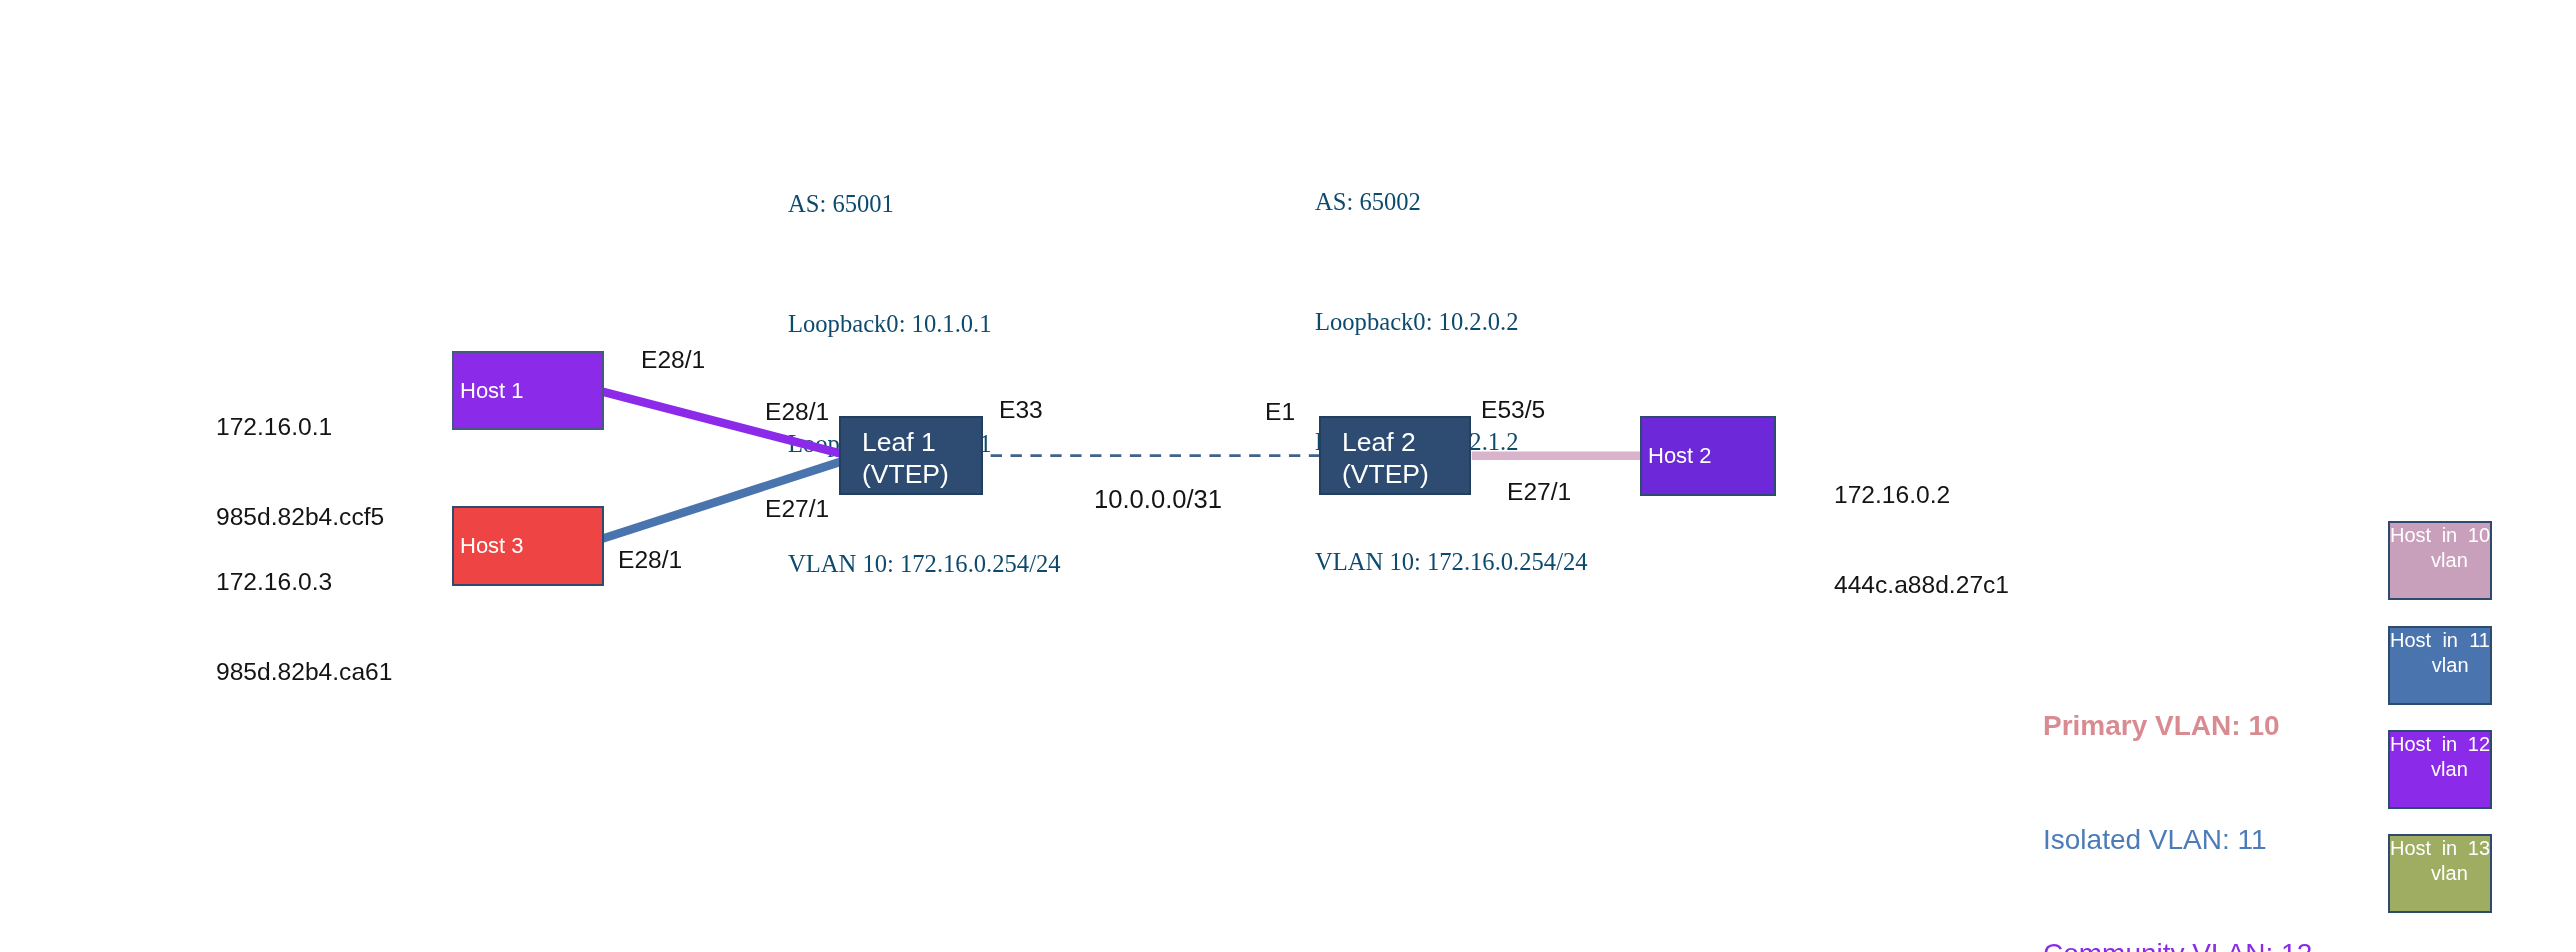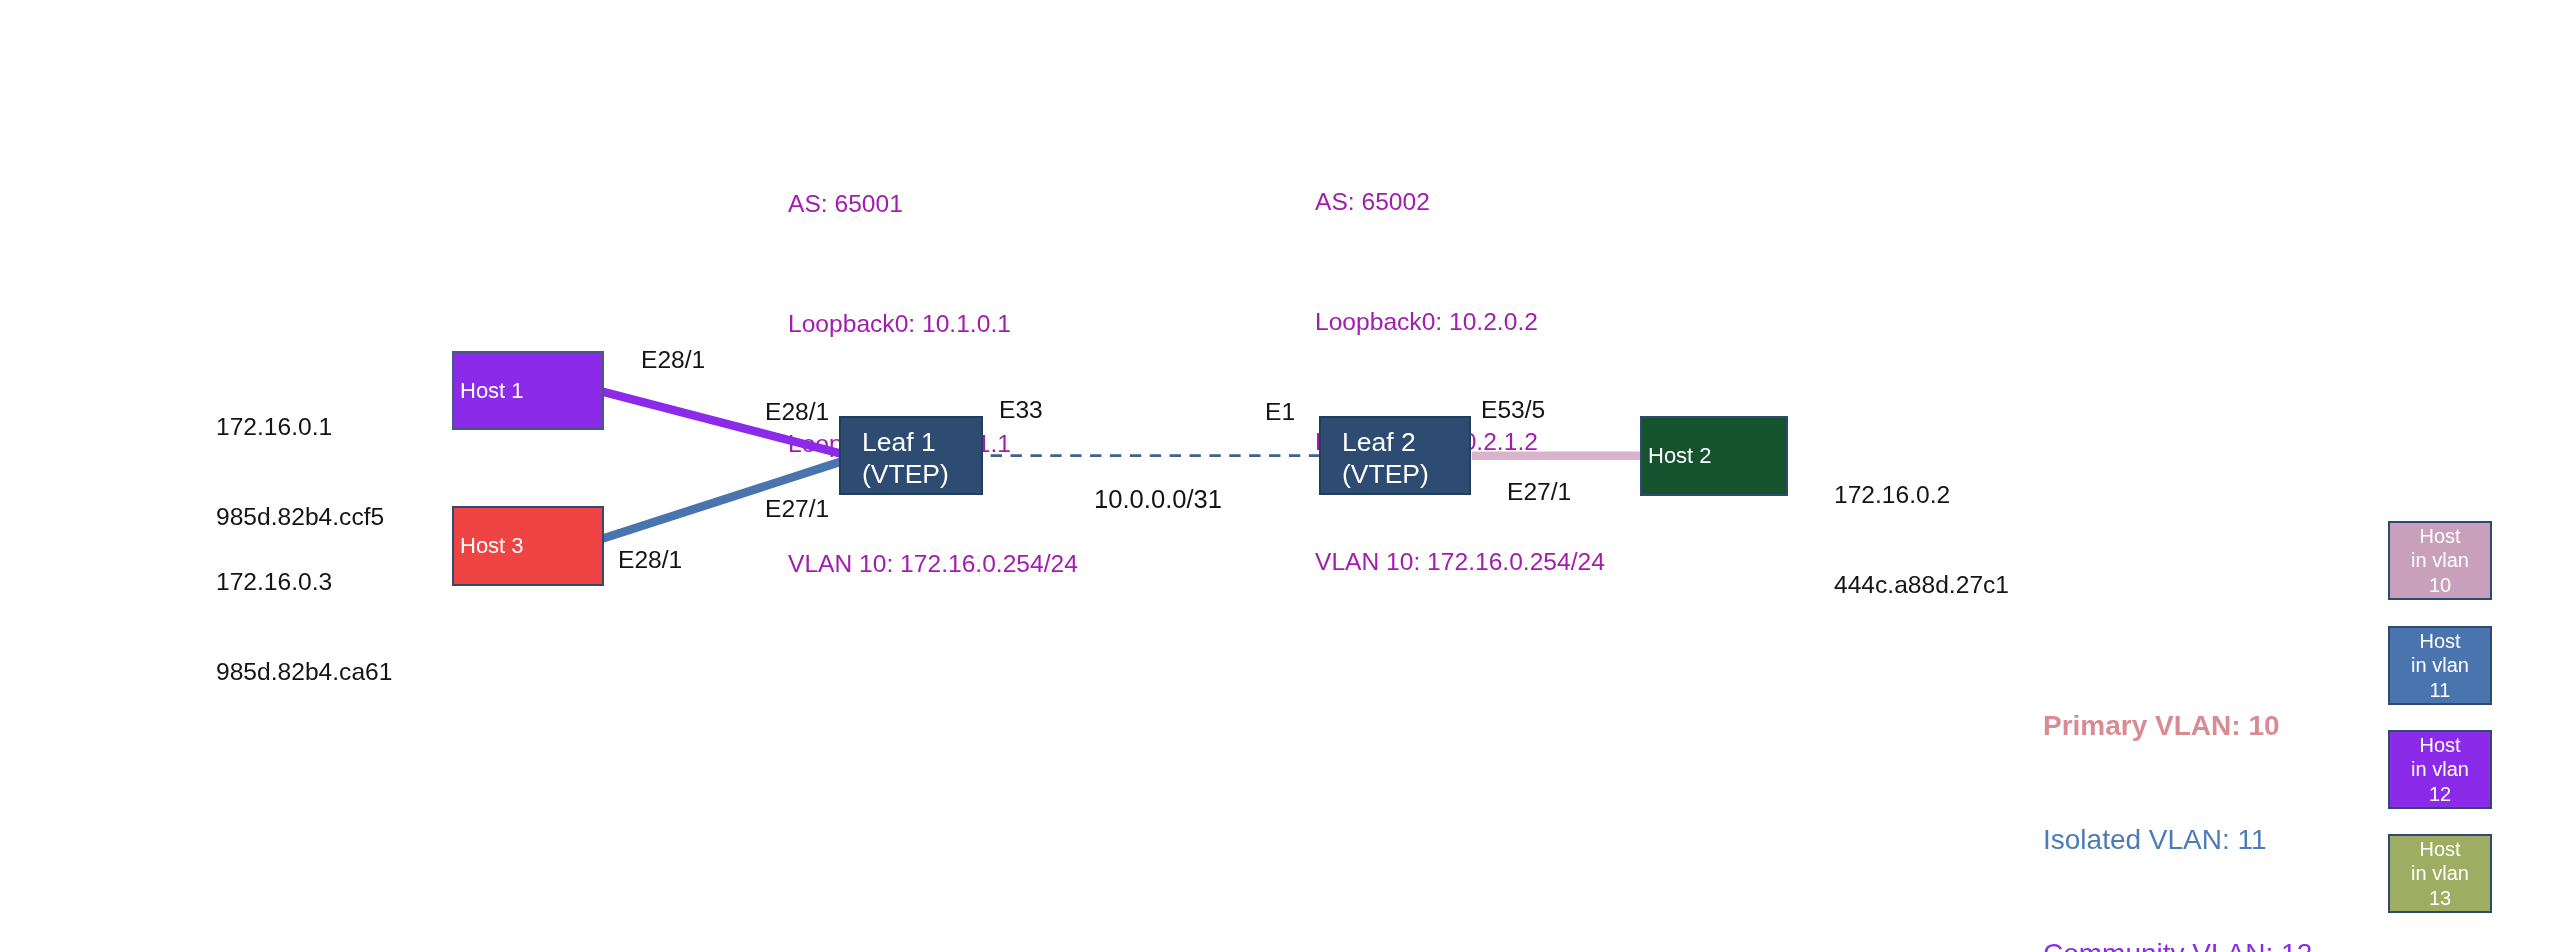--- a/index.html
+++ b/index.html
@@ -6,21 +6,21 @@
   #canvas{
     position:relative;
     width:2576px;height:953px;
     background:#ffffff;
     font-family:"Liberation Sans","DejaVu Sans",sans-serif;
     color:#111;
     overflow:hidden;
   }
   .abs{position:absolute;}
   
-  .cfg{font-size:24.6px;line-height:40px;white-space:pre;color:#a21caf;}
+  .cfg{font-size:24.6px;line-height:40px;white-space:pre;color:#0c4a6e;font-family:Liberation Serif, serif;}
   .addr{font-size:24.6px;line-height:30px;white-space:pre;color:#141414;}
   .portlbl{font-size:24.6px;line-height:24.6px;color:#141414;white-space:nowrap;}
   .subnet{font-size:25.6px;color:#141414;white-space:nowrap;}
   
   .node{
     box-sizing:border-box;
     border:2.8px solid #2e4a6e;
     display:flex;align-items:center;
     color:#ffffff;font-size:22px;
     padding-left:6px;
@@ -37,21 +37,21 @@
   .legend{font-size:28px;line-height:38px;white-space:pre;}
   .legend .bold{font-weight:bold;}
   .legend div{white-space:nowrap;}
   
   .keybox{
     box-sizing:border-box;
     width:104px;height:79px;
     border:2.8px solid #2e4a6e;
     color:#ffffff;font-size:20px;line-height:24.6px;
     text-align:center;
-    display:flex;flex-direction:column;justify-content:center;
+    display:flex;flex-direction:row;justify-content:center;
     z-index:2;
   }
   svg{position:absolute;left:0;top:0;z-index:1;}
 </style>
 </head>
 <body>
 
 <div id="canvas">
 
   <svg width="2576" height="953" viewBox="0 0 2720 1006">
@@ -101,21 +101,21 @@
   <div class="abs leaf" style="left: 839px; top: 416px; width: 144px; height: 79px; background-color: rgb(46, 76, 114);">
     <div>Leaf 1</div>
     <div>(VTEP)</div>
   </div>
 
   <div class="abs leaf" style="left: 1319px; top: 416px; width: 152px; height: 79px; background-color: rgb(46, 76, 114);">
     <div>Leaf 2</div>
     <div>(VTEP)</div>
   </div>
 
-  <div class="abs node" style="left: 1640px; top: 416px; width: 148px; height: 80px; background-color: #14532d;">
+  <div class="abs node" style="left: 1640px; top: 416px; width: 136px; height: 80px; background-color: #6d28d9;">
     <span>Host 2</span>
   </div>
 
   <div class="abs portlbl" style="left:641px;top:348px;">E28/1</div>
   <div class="abs portlbl" style="left:765px;top:400px;">E28/1</div>
   <div class="abs portlbl" style="left:765px;top:497px;">E27/1</div>
   <div class="abs portlbl" style="left:618px;top:548px;">E28/1</div>
   <div class="abs portlbl" style="left:999px;top:398px;">E33</div>
   <div class="abs portlbl" style="left:1265px;top:400px;">E1</div>
   <div class="abs portlbl" style="left:1481px;top:398px;">E53/5</div>

